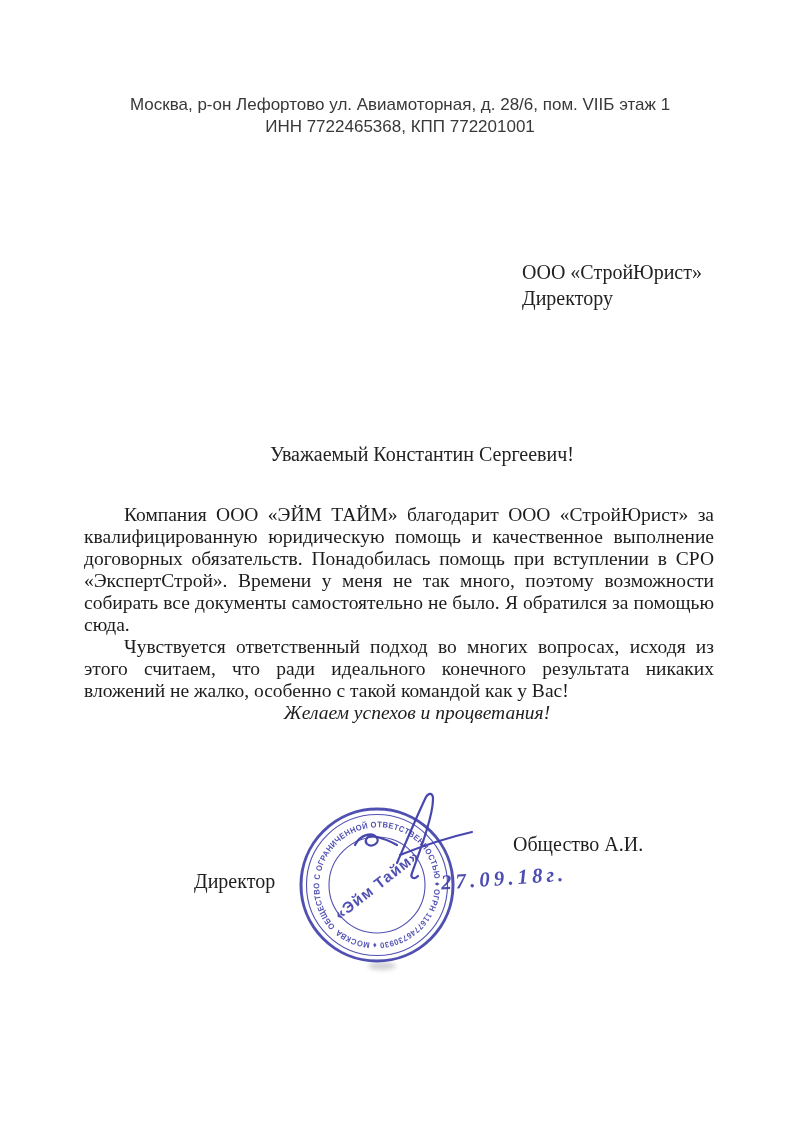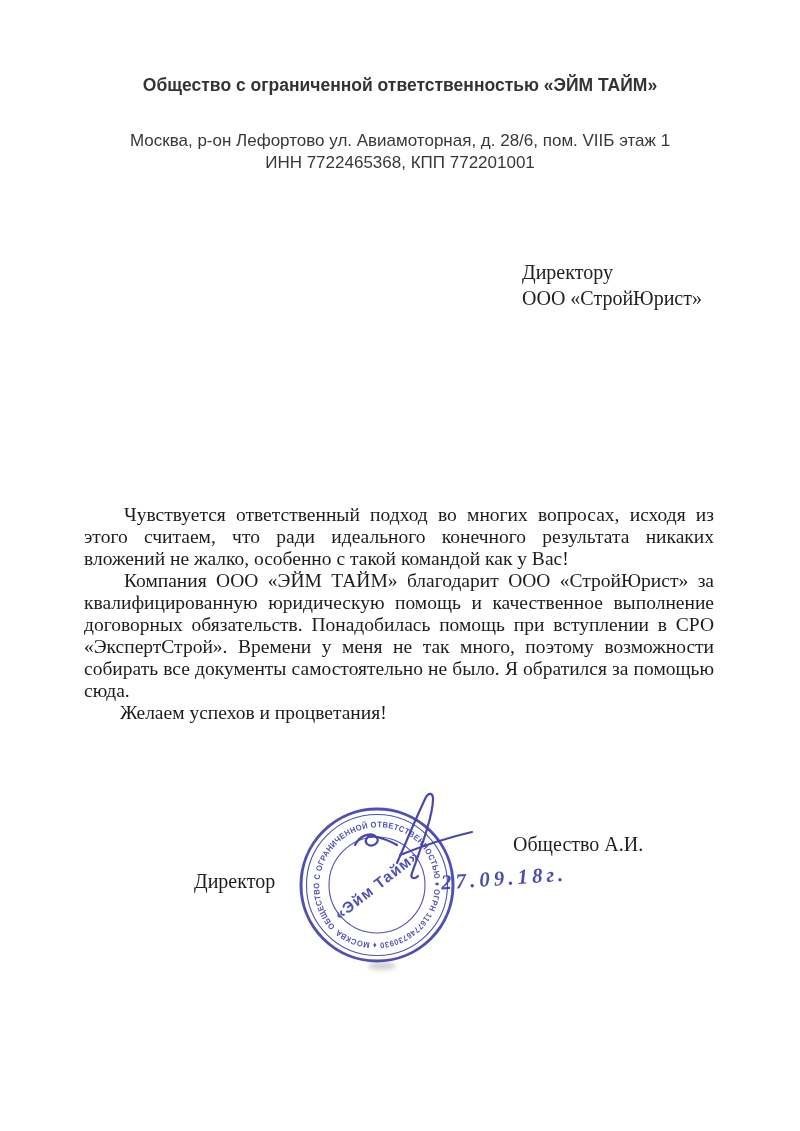--- a/index.html
+++ b/index.html
@@ -12,39 +12,39 @@
   }
   
   .letterhead {
     position:absolute; top:74px; left:40px; width:720px;
     text-align:center; font-family:"Liberation Sans", sans-serif;
     color:#383838;
   }
   .letterhead .company {
     font-size:17.5px; font-weight:bold; line-height:22px; color:#333333;
   }
-  .letterhead .address { font-size:17px; line-height:22px; margin-top:34px; }
+  .letterhead .address { font-size:17px; line-height:22px; margin-top:20px; }
   .letterhead .taxids  { font-size:17px; line-height:22px; margin-top:0; }
   
   .addressee {
     position:absolute; top:259px; left:522px;
     font-size:20px; line-height:26px; color:#222;
   }
   
   .salutation {
     position:absolute; top:443px; left:270px;
     font-size:20px; color:#222;
   }
   
   .body-text {
     position:absolute; top:504px; left:84px; width:630px;
     font-size:19.5px; line-height:22px; text-align:justify; color:#1c1c1c;
   }
   .body-text p { text-indent:40px; margin:0; }
-  .body-text p.closing { text-align:left; text-indent:36px; }
+  .body-text p.closing { text-align:center; text-indent:36px;font-style:italic; }
   
   .sig-title { position:absolute; top:833px; left:194px; font-size:20px;margin-top:37px; }
   .sig-name  { position:absolute; top:833px; left:513px; font-size:20px; }
   
   .stamp-svg { position:absolute; left:296px; top:804px; width:162px; height:162px; opacity:.9; z-index:2; }
   .sig-svg   { position:absolute; left:300px; top:785px; width:200px; height:115px; z-index:3; }
   .hand-date {
     position:absolute; left:441px; top:866px; z-index:3;
     font-family:"Liberation Serif", serif; font-style:italic; font-weight:bold;
     font-size:21px; letter-spacing:4px; color:var(--ink);
@@ -59,34 +59,34 @@
     font-family:"Liberation Sans", sans-serif; font-weight:bold;
     fill:var(--ink);
   }
 </style>
 </head>
 <body>
 
 <div class="page">
 
   <div class="letterhead">
-    <div class="company">Общество с ограниченной ответственностью «ЭЙМ ТАЙМ»</div>
     <div class="address">Москва, р-он Лефортово ул. Авиамоторная, д. 28/6, пом. VIIБ этаж 1</div>
     <div class="taxids">ИНН 7722465368, КПП 772201001</div>
   </div>
 
   <div class="addressee">
+    <div>ООО «СтройЮрист»</div>
     <div>Директору</div>
-    <div>ООО «СтройЮрист»</div>
   </div>
 
+  <div class="salutation">Уважаемый Константин Сергеевич!</div>
 
   <div class="body-text">
+    <p>Компания ООО «ЭЙМ ТАЙМ» благодарит ООО «СтройЮрист» за квалифицированную юридическую помощь и качественное выполнение договорных обязательств. Понадобилась помощь при вступлении в СРО «ЭкспертСтрой». Времени у меня не так много, поэтому возможности собирать все документы самостоятельно не было. Я обратился за помощью сюда.</p>
     <p>Чувствуется ответственный подход во многих вопросах, исходя из этого считаем, что ради идеального конечного результата никаких вложений не жалко, особенно с такой командой как у Вас!</p>
-    <p>Компания ООО «ЭЙМ ТАЙМ» благодарит ООО «СтройЮрист» за квалифицированную юридическую помощь и качественное выполнение договорных обязательств. Понадобилась помощь при вступлении в СРО «ЭкспертСтрой». Времени у меня не так много, поэтому возможности собирать все документы самостоятельно не было. Я обратился за помощью сюда.</p>
     <p class="closing">Желаем успехов и процветания!</p>
   </div>
 
   <div class="sig-title">Директор</div>
   <div class="sig-name">Общество А.И.</div>
 
   <svg class="stamp-svg" viewBox="0 0 162 162">
     <defs>
       <path id="ringPath" d="M 39.3 122.7 A 59 59 0 0 1 122.7 39.3 A 59 59 0 0 1 39.3 122.7" fill="none"></path>
     </defs>

